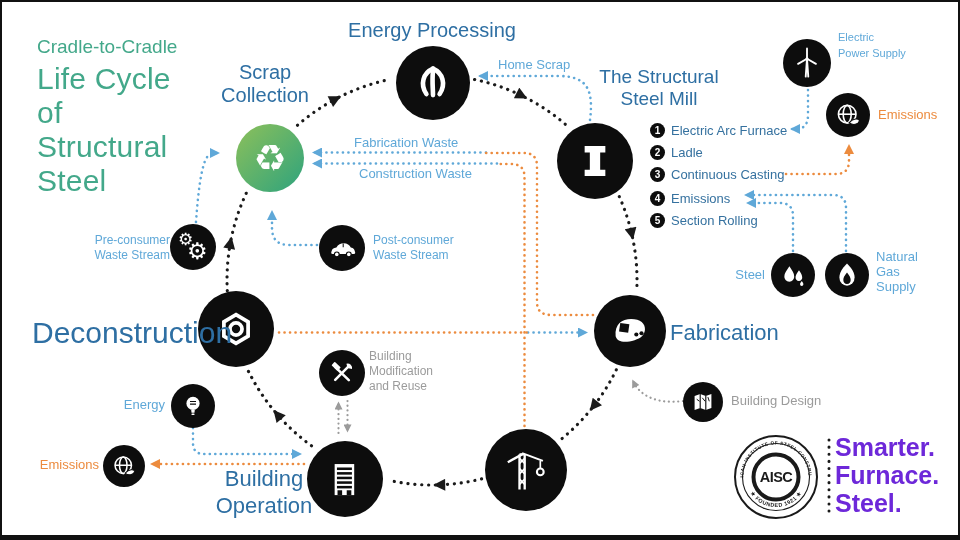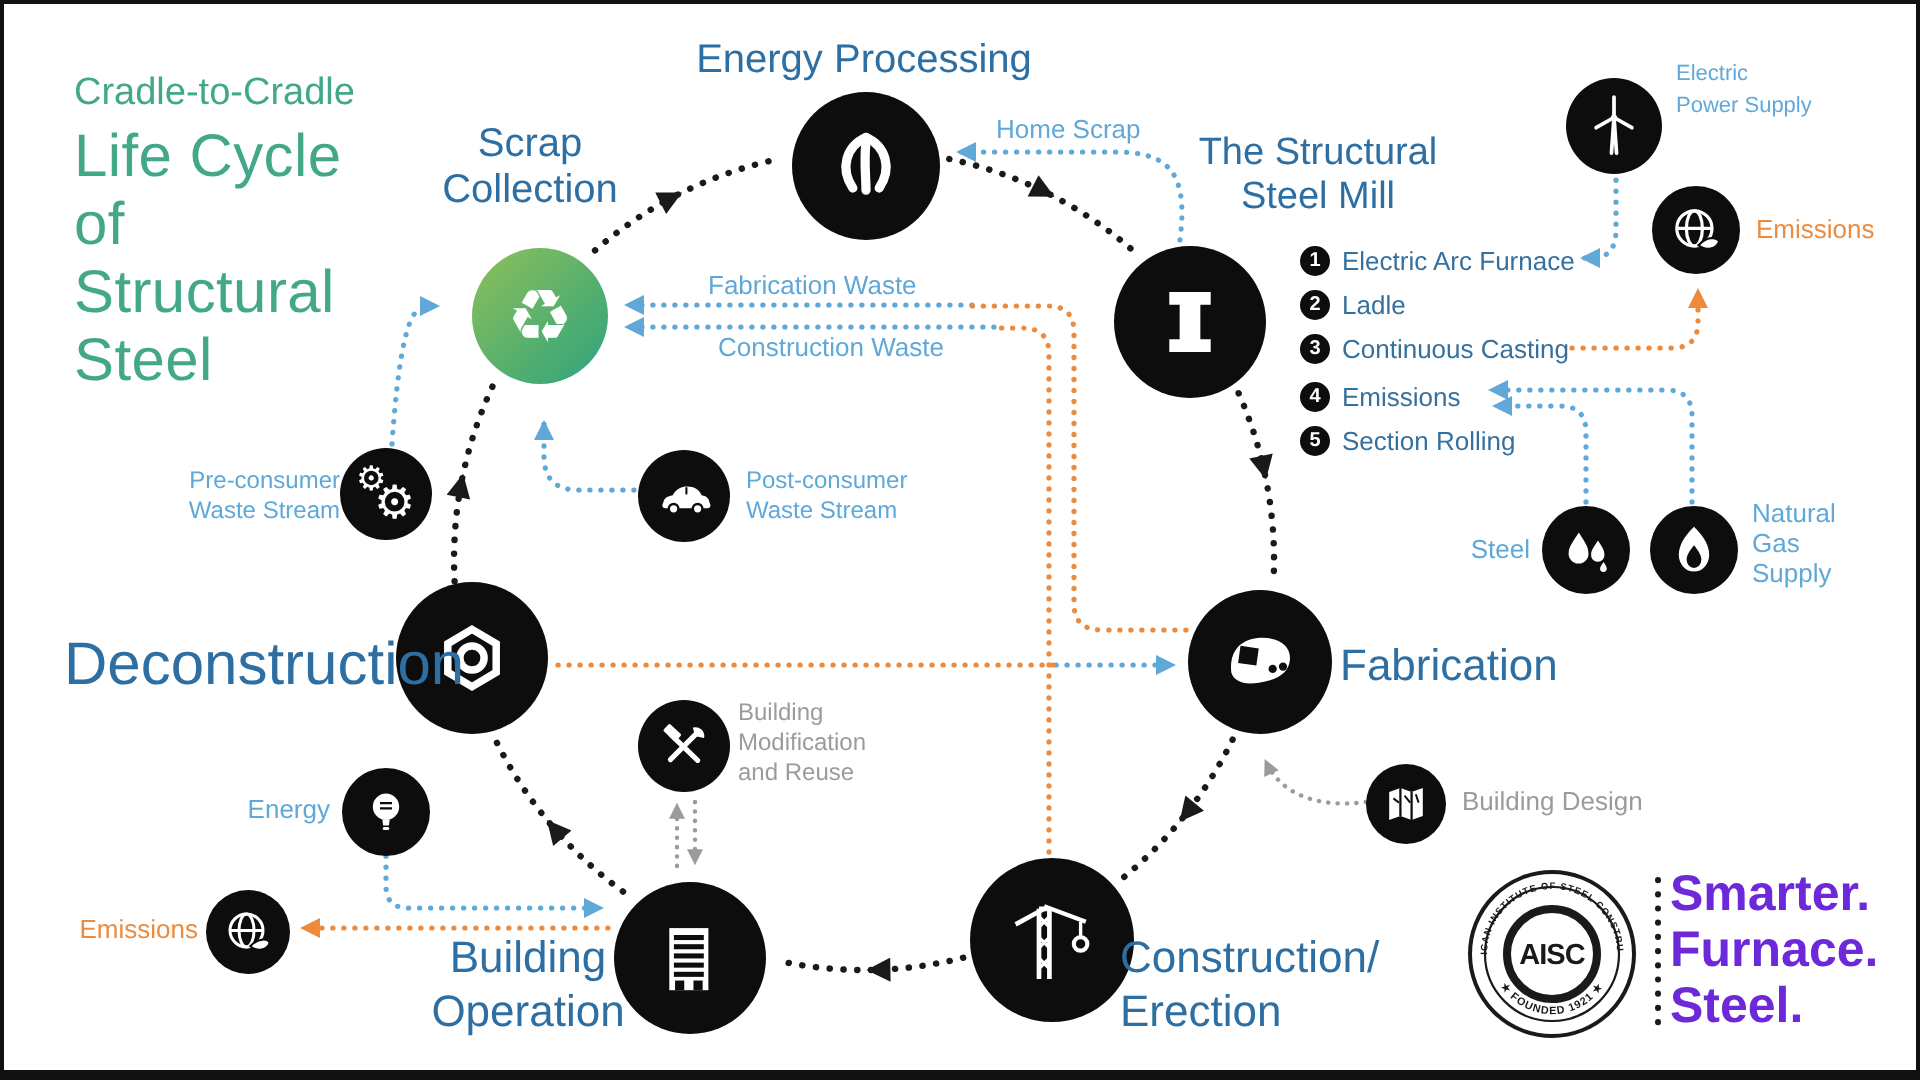--- a/index.html
+++ b/index.html
@@ -267,22 +267,20 @@
       <path d="M21.5 29.5 C27 23.5 33 24.5 34.5 27 C33 32 26 33.5 21.5 29.5 Z" fill="#fff" stroke="#0d0d0d" stroke-width="1.4"></path>
     </svg>
   </div>
 
   <div class="lbl big ml ctr" style="left:188px;top:59px;width:150px;">Scrap
 Collection</div>
   <div class="lbl big ctr" style="left:330px;top:17px;width:200px;">Energy Processing</div>
   <div class="lbl ml ctr" style="left:590px;top:64px;width:134px;font-size:19px;line-height:22px;">The Structural
 Steel Mill</div>
   <div class="lbl" style="left:668px;top:318px;font-size:22px;">Fabrication</div>
-  <div class="lbl ml" style="left:558px;top:463px;font-size:22px;line-height:27px;">Construction/
-Erection</div>
   <div class="lbl ml ctr" style="left:187px;top:463px;width:150px;font-size:22px;line-height:27px;">Building
 Operation</div>
   <div class="lbl rt" style="left:30px;top:314px;width:160px;font-size:30px;">Deconstruction</div>
 
   <div class="mill-step" style="top:119px;">
     <span class="badge">1</span>
     <span class="step-label">Electric Arc Furnace</span>
   </div>
   <div class="mill-step" style="top:141px;">
     <span class="badge">2</span>

